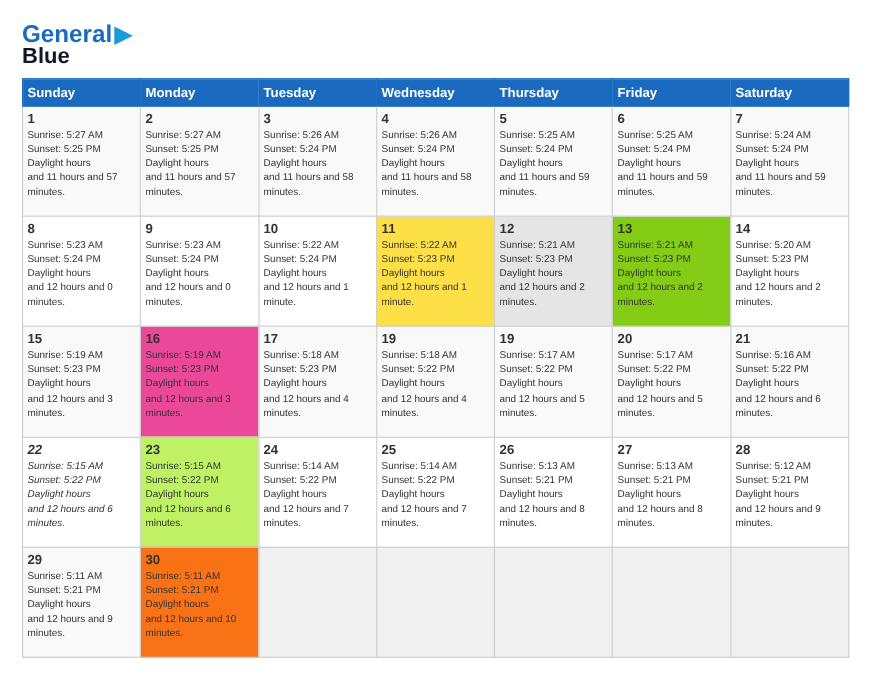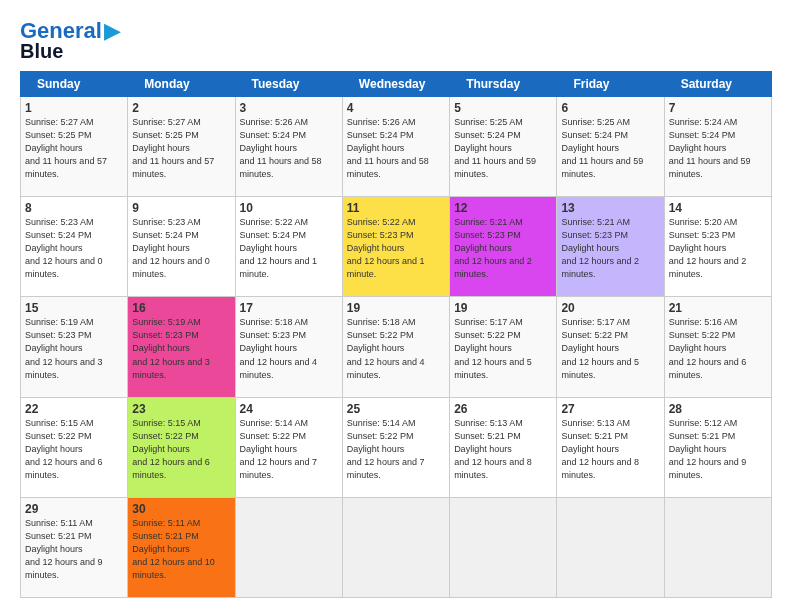--- a/index.html
+++ b/index.html
@@ -50,21 +50,21 @@
       border: 1px solid #ccc;
       border-collapse: collapse;
       width: 100%;
       table-layout: fixed;
     }
     .calendar th {
       background: #1a6bbf;
       color: #fff;
       font-size: 12px;
       font-weight: bold;
-      padding: 5px 16px;
+      padding: 5px 4px;
       text-align: left;
       border: 1px solid #1a6bbf;
     }
     .calendar td {
       border: 1px solid #ccc;
       vertical-align: top;
       padding: 4px 4px 3px 4px;
       font-size: 9.5px;
       color: #333;
       background: #fff;
@@ -128,35 +128,35 @@
           <td style="background: rgb(249, 249, 249);"><span class="day-num">4</span><span class="day-info">Sunrise: 5:26 AM<br>Sunset: 5:24 PM<br>Daylight hours<br>and 11 hours and 58 minutes.</span></td>
           <td style="background: rgb(249, 249, 249);"><span class="day-num">5</span><span class="day-info">Sunrise: 5:25 AM<br>Sunset: 5:24 PM<br>Daylight hours<br>and 11 hours and 59 minutes.</span></td>
           <td style="background: rgb(249, 249, 249);"><span class="day-num">6</span><span class="day-info">Sunrise: 5:25 AM<br>Sunset: 5:24 PM<br>Daylight hours<br>and 11 hours and 59 minutes.</span></td>
           <td style="background: rgb(249, 249, 249);"><span class="day-num">7</span><span class="day-info">Sunrise: 5:24 AM<br>Sunset: 5:24 PM<br>Daylight hours<br>and 11 hours and 59 minutes.</span></td>
         </tr>
         <tr>
           <td style="background: rgb(255, 255, 255);"><span class="day-num">8</span><span class="day-info">Sunrise: 5:23 AM<br>Sunset: 5:24 PM<br>Daylight hours<br>and 12 hours and 0 minutes.</span></td>
           <td style="background: rgb(255, 255, 255);"><span class="day-num">9</span><span class="day-info">Sunrise: 5:23 AM<br>Sunset: 5:24 PM<br>Daylight hours<br>and 12 hours and 0 minutes.</span></td>
           <td style="background: rgb(255, 255, 255);"><span class="day-num">10</span><span class="day-info">Sunrise: 5:22 AM<br>Sunset: 5:24 PM<br>Daylight hours<br>and 12 hours and 1 minute.</span></td>
           <td style="background: #fde047;"><span class="day-num">11</span><span class="day-info">Sunrise: 5:22 AM<br>Sunset: 5:23 PM<br>Daylight hours<br>and 12 hours and 1 minute.</span></td>
-          <td style="background: #d946ef; margin-left: 36px;"><span class="day-num">12</span><span class="day-info">Sunrise: 5:21 AM<br>Sunset: 5:23 PM<br>Daylight hours<br>and 12 hours and 2 minutes.</span></td>
-          <td style="background: #c4b5fd;"><span class="day-num">13</span><span class="day-info">Sunrise: 5:21 AM<br>Sunset: 5:23 PM<br>Daylight hours<br>and 12 hours and 2 minutes.</span></td>
+          <td style="background: #e5e5e5; margin-left: 36px;"><span class="day-num">12</span><span class="day-info">Sunrise: 5:21 AM<br>Sunset: 5:23 PM<br>Daylight hours<br>and 12 hours and 2 minutes.</span></td>
+          <td style="background: #84cc16;"><span class="day-num">13</span><span class="day-info">Sunrise: 5:21 AM<br>Sunset: 5:23 PM<br>Daylight hours<br>and 12 hours and 2 minutes.</span></td>
           <td style="background: rgb(255, 255, 255);"><span class="day-num">14</span><span class="day-info">Sunrise: 5:20 AM<br>Sunset: 5:23 PM<br>Daylight hours<br>and 12 hours and 2 minutes.</span></td>
         </tr>
         <tr>
           <td style="background: rgb(249, 249, 249);"><span class="day-num">15</span><span class="day-info">Sunrise: 5:19 AM<br>Sunset: 5:23 PM<br>Daylight hours<br>and 12 hours and 3 minutes.</span></td>
           <td style="background: #ec4899;"><span class="day-num">16</span><span class="day-info">Sunrise: 5:19 AM<br>Sunset: 5:23 PM<br>Daylight hours<br>and 12 hours and 3 minutes.</span></td>
           <td style="background: rgb(249, 249, 249);"><span class="day-num">17</span><span class="day-info">Sunrise: 5:18 AM<br>Sunset: 5:23 PM<br>Daylight hours<br>and 12 hours and 4 minutes.</span></td>
           <td style="background: rgb(249, 249, 249);"><span class="day-num">19</span><span class="day-info">Sunrise: 5:18 AM<br>Sunset: 5:22 PM<br>Daylight hours<br>and 12 hours and 4 minutes.</span></td>
           <td style="background: rgb(249, 249, 249);"><span class="day-num">19</span><span class="day-info">Sunrise: 5:17 AM<br>Sunset: 5:22 PM<br>Daylight hours<br>and 12 hours and 5 minutes.</span></td>
           <td style="background: rgb(249, 249, 249);"><span class="day-num">20</span><span class="day-info">Sunrise: 5:17 AM<br>Sunset: 5:22 PM<br>Daylight hours<br>and 12 hours and 5 minutes.</span></td>
           <td style="background: rgb(249, 249, 249);"><span class="day-num">21</span><span class="day-info">Sunrise: 5:16 AM<br>Sunset: 5:22 PM<br>Daylight hours<br>and 12 hours and 6 minutes.</span></td>
         </tr>
         <tr>
-          <td style="background: rgb(255, 255, 255);"><span class="day-num">22</span><span class="day-info">Sunrise: 5:15 AM<br>Sunset: 5:22 PM<br>Daylight hours<br>and 12 hours and 6 minutes.</span></td>
+          <td style="background: rgb(255, 255, 255); font-style: italic;"><span class="day-num">22</span><span class="day-info">Sunrise: 5:15 AM<br>Sunset: 5:22 PM<br>Daylight hours<br>and 12 hours and 6 minutes.</span></td>
           <td style="background: #bef264;"><span class="day-num">23</span><span class="day-info">Sunrise: 5:15 AM<br>Sunset: 5:22 PM<br>Daylight hours<br>and 12 hours and 6 minutes.</span></td>
           <td style="background: rgb(255, 255, 255);"><span class="day-num">24</span><span class="day-info">Sunrise: 5:14 AM<br>Sunset: 5:22 PM<br>Daylight hours<br>and 12 hours and 7 minutes.</span></td>
           <td style="background: rgb(255, 255, 255);"><span class="day-num">25</span><span class="day-info">Sunrise: 5:14 AM<br>Sunset: 5:22 PM<br>Daylight hours<br>and 12 hours and 7 minutes.</span></td>
           <td style="background: rgb(255, 255, 255);"><span class="day-num">26</span><span class="day-info">Sunrise: 5:13 AM<br>Sunset: 5:21 PM<br>Daylight hours<br>and 12 hours and 8 minutes.</span></td>
           <td style="background: rgb(255, 255, 255);"><span class="day-num">27</span><span class="day-info">Sunrise: 5:13 AM<br>Sunset: 5:21 PM<br>Daylight hours<br>and 12 hours and 8 minutes.</span></td>
           <td style="background: rgb(255, 255, 255);"><span class="day-num">28</span><span class="day-info">Sunrise: 5:12 AM<br>Sunset: 5:21 PM<br>Daylight hours<br>and 12 hours and 9 minutes.</span></td>
         </tr>
         <tr>
           <td style="background: rgb(249, 249, 249);"><span class="day-num">29</span><span class="day-info">Sunrise: 5:11 AM<br>Sunset: 5:21 PM<br>Daylight hours<br>and 12 hours and 9 minutes.</span></td>
           <td style="background: #f97316;"><span class="day-num">30</span><span class="day-info">Sunrise: 5:11 AM<br>Sunset: 5:21 PM<br>Daylight hours<br>and 12 hours and 10 minutes.</span></td>

